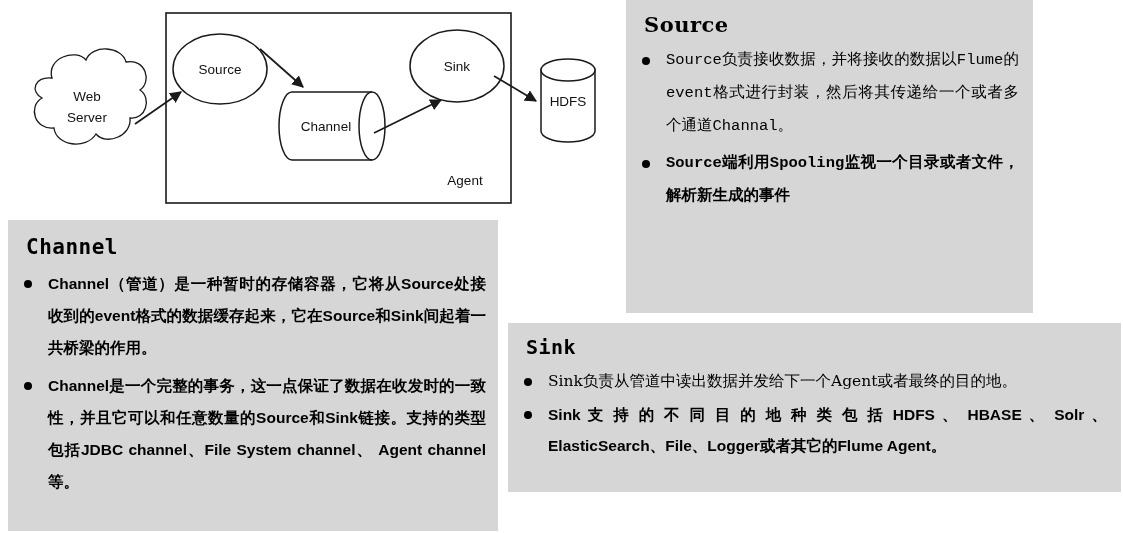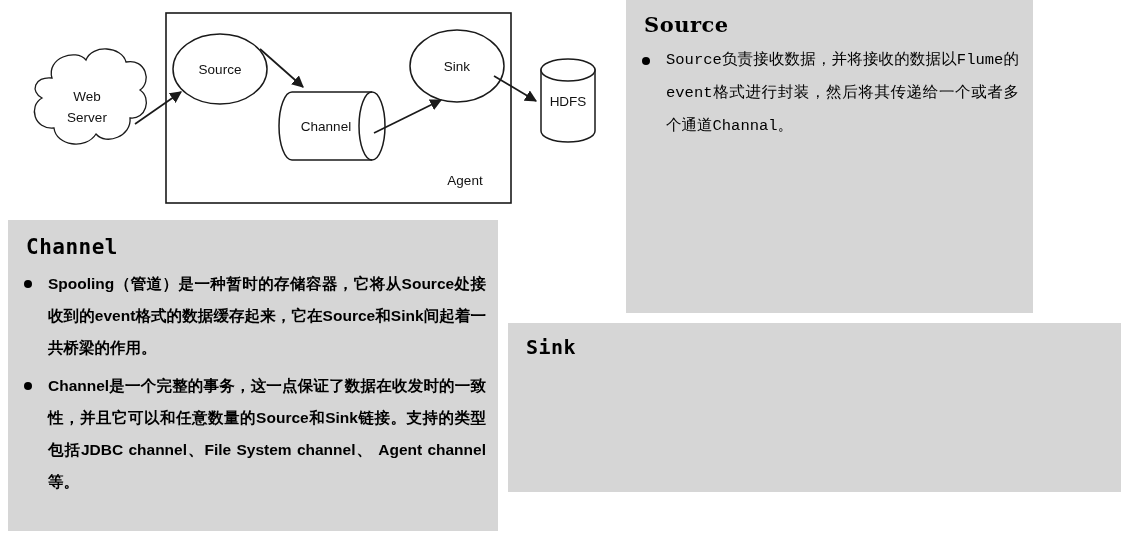--- a/index.html
+++ b/index.html
@@ -193,32 +193,43 @@
     <line x1="260" y1="49" x2="303" y2="87" stroke="#1a1a1a" stroke-width="1.7" marker-end="url(#arrow)"></line>
     <line x1="374" y1="133" x2="441" y2="100" stroke="#1a1a1a" stroke-width="1.7" marker-end="url(#arrow)"></line>
     <line x1="494" y1="76" x2="536" y2="101" stroke="#1a1a1a" stroke-width="1.7" marker-end="url(#arrow)"></line>
   </svg>
 </div>
 
 <div class="panel" id="panel-channel">
   <div class="panel-heading heading-mono">Channel</div>
   <ul class="bullets">
     <li>
-      <span class="btxt">Spooling（管道）是一种暂时的存储容器，它将从Source处接收到的event格式的数据缓存起来，它在Source和Sink间起着一共桥梁的作用。</span>
+      <span class="btxt">Channel（管道）是一种暂时的存储容器，它将从Source处接收到的event格式的数据缓存起来，它在Source和Sink间起着一共桥梁的作用。</span>
     </li>
     <li>
       <span class="btxt">Channel是一个完整的事务，这一点保证了数据在收发时的一致性，并且它可以和任意数量的Source和Sink链接。支持的类型包括JDBC channel、File System channel、 Agent channel等。</span>
     </li>
   </ul>
 </div>
 
 <div class="panel" id="panel-source">
   <div class="panel-heading">Source</div>
   <ul class="bullets">
     <li class="serif-b">
       <span class="btxt">Source负责接收数据，并将接收的数据以Flume的event格式进行封装，然后将其传递给一个或者多个通道Channal。</span>
     </li>
+    <li class="sans-b">
+      <span class="btxt">Source端利用Spooling监视一个目录或者文件，解析新生成的事件</span>
+    </li>
   </ul>
 </div>
 
 <div class="panel" id="panel-sink">
   <div class="panel-heading">Sink</div>
+  <ul class="bullets">
+    <li class="serif-b">
+      <span class="btxt">Sink负责从管道中读出数据并发给下一个Agent或者最终的目的地。</span>
+    </li>
+    <li class="sans-b">
+      <span class="btxt">Sink 支 持 的 不 同 目 的 地 种 类 包 括 HDFS 、 HBASE 、 Solr 、ElasticSearch、File、Logger或者其它的Flume Agent。</span>
+    </li>
+  </ul>
 </div>
 
 </body></html>

